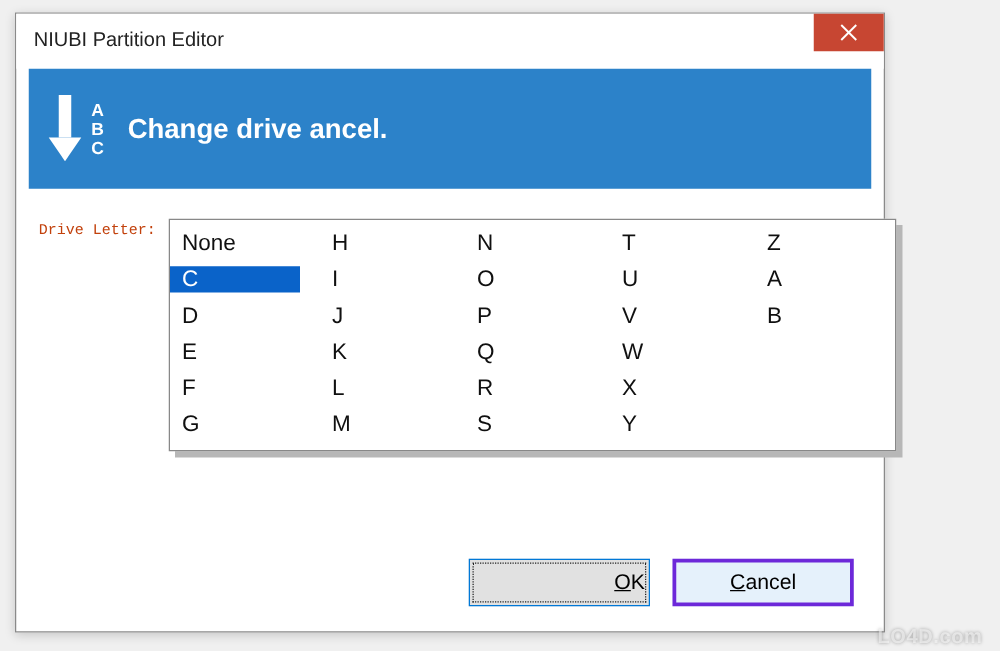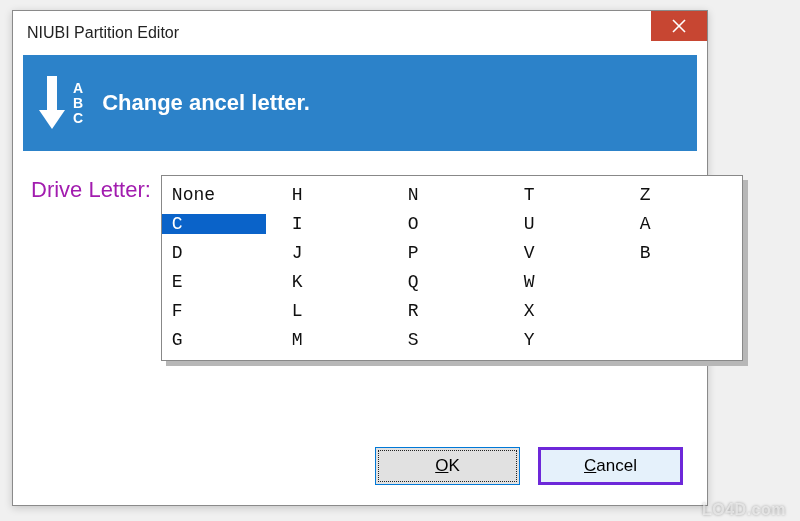--- a/index.html
+++ b/index.html
@@ -74,24 +74,25 @@
       font-size: 22px;
       font-weight: 700;
     }
     .content {
       padding: 24px 18px 0 18px;
       display: flex;
       gap: 10px;
       align-items: flex-start;
     }
     .label {
-      font-size: 22px;
-      color: #a21caf;
+      font-size: 12px;
+      color: #c2410c;
       padding-top: 2px;
       white-space: nowrap;
+      font-family: Liberation Mono, monospace;
     }
     .listbox-wrap {
       position: relative;
       width: 584px;
     }
     .listbox-shadow {
       position: absolute;
       top: 5px;
       left: 5px;
       width: 100%;
@@ -106,21 +107,21 @@
       height: 186px;
       padding: 4px 8px;
       display: grid;
       grid-template-columns: 120px 116px 116px 116px 1fr;
       grid-auto-rows: 29px;
       align-items: center;
     }
     .item {
       font-size: 18px;
       color: #101010;
-      font-family: Liberation Mono, monospace;
+      font-family: Liberation Sans, sans-serif;
       padding-left: 2px;
       cursor: pointer;
     }
     .item.selected {
       background: #0a63c9;
       color: #fff;
       margin-left: -8px;
       padding-left: 10px;
       width: 104px;
     }
@@ -145,21 +146,21 @@
     .btn.ok {
       border: 1px solid #0078d7;
       background: #e1e1e1;
     }
     .btn.ok .inner {
       border: 1px dotted #222;
       width: calc(100% - 4px);
       height: calc(100% - 4px);
       display: flex;
       align-items: center;
-      justify-content: center;
+      justify-content: flex-end;
     }
     .btn.cancel {
       background: #e5f1fb;
       border: 3px solid #6d28d9;
     }
     .u { text-decoration: underline; }
     .watermark {
       position: absolute;
       right: 14px;
       bottom: 2px;
@@ -189,21 +190,21 @@
       <svg width="30" height="60" viewBox="0 0 30 60">
         <rect x="10" y="3" width="10" height="34" fill="#fff"></rect>
         <polygon points="2,37 28,37 15,56" fill="#fff"></polygon>
       </svg>
       <div class="abc-stack">
         <span>A</span>
         <span>B</span>
         <span>C</span>
       </div>
     </div>
-    <div class="banner-title">Change ancel letter.</div>
+    <div class="banner-title">Change drive ancel.</div>
   </div>
 
   <div class="content">
     <div class="label">Drive Letter:</div>
     <div class="listbox-wrap">
       <div class="listbox-shadow"></div>
       <div class="listbox" id="listbox">
           <div class="item">None</div>
           <div class="item">H</div>
           <div class="item">N</div>

